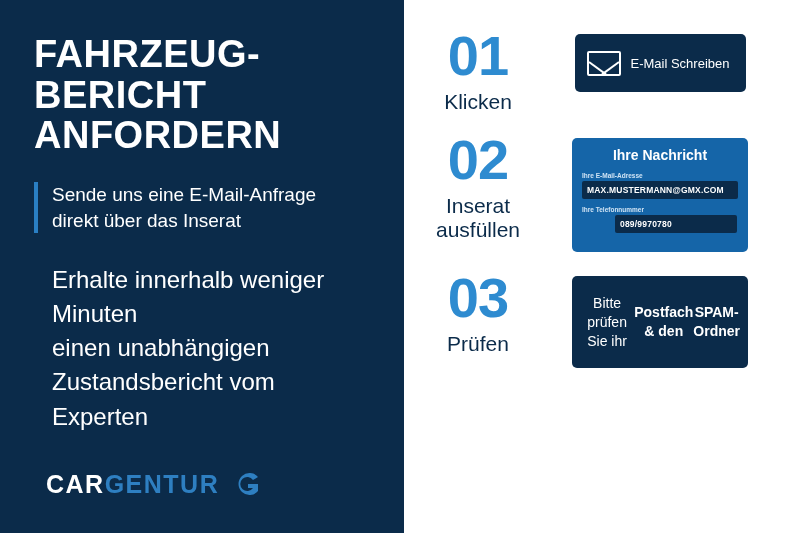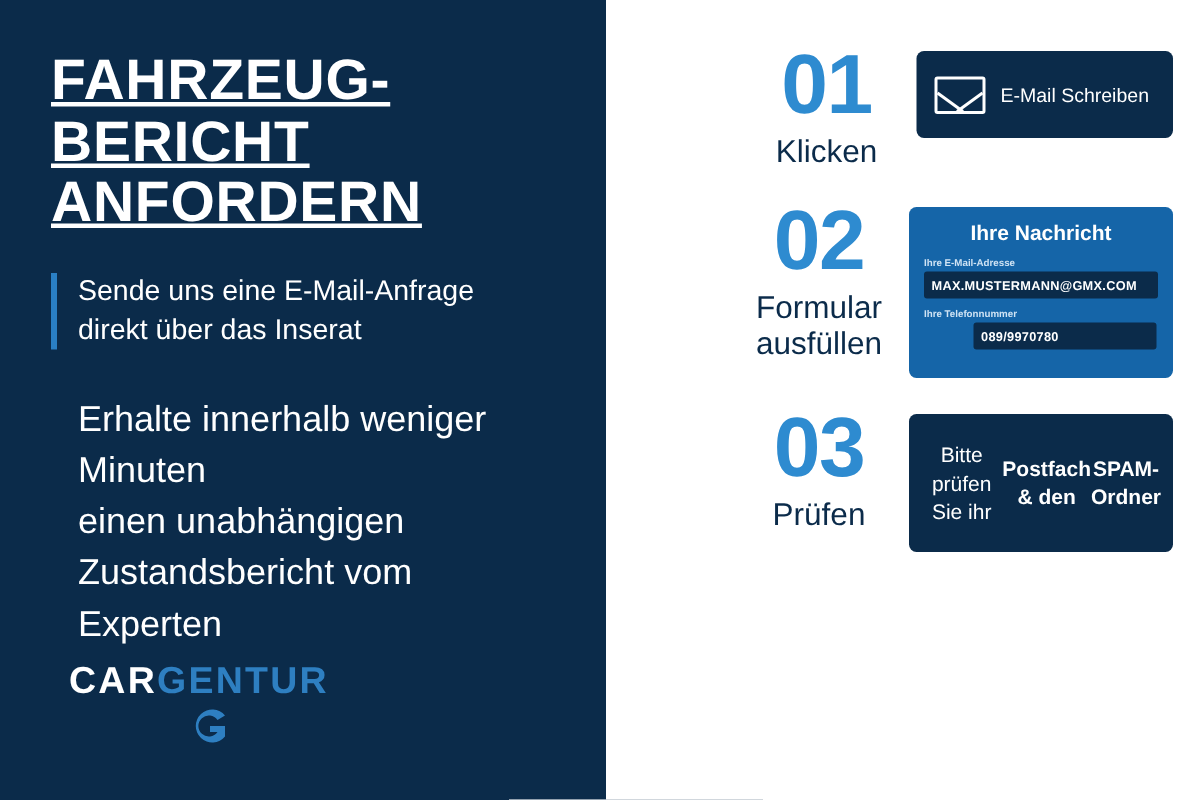--- a/index.html
+++ b/index.html
@@ -24,21 +24,21 @@
     position: relative;
   }
   .headline {
     font-size: 38px;
     font-weight: bold;
     line-height: 1.07;
     letter-spacing: 0.5px;
     color: #ffffff;
     margin-bottom: 26px;
   }
-  .headline span { display: block; text-decoration: underline; }
+  .headline span { display: block; }
   .claim-block {
     display: flex;
     align-items: stretch;
     margin-top: 14px;
     margin-bottom: 30px;
   }
   .claim-bar {
     width: 4px;
     background: #2a7fc4;
     margin-right: 14px;
@@ -56,22 +56,21 @@
     color: #ffffff;
     padding-left: 18px;
   }
   .para span { display: block; }
   
   .logo {
     position: absolute;
     left: 46px;
     bottom: 34px;
     display: flex;
-    align-items: center;
-    flex-direction: column;
+    align-items: flex-end;
   }
   .logo-text {
     font-size: 25px;
     font-weight: bold;
     letter-spacing: 1.5px;
   }
   .logo-text .car { color: #ffffff; }
   .logo-text .gentur { color: #2e7fc1; }
   .logo-mark {
     margin-left: 14px;
@@ -82,21 +81,20 @@
 
   
   .right-panel {
     width: 396px;
     height: 533px;
     background: #ffffff;
     padding: 26px 18px 0 14px;
     display: flex;
     flex-direction: column;
     justify-content: flex-start;
-    align-items: flex-end;
   }
   .step-row {
     display: flex;
     align-items: flex-start;
     margin-bottom: 16px;
   }
   .step-left {
     width: 120px;
     flex: 0 0 120px;
     text-align: center;
@@ -262,21 +260,21 @@
           <div class="env-box"></div>
           <div class="email-btn-label">E-Mail Schreiben</div>
         </div>
       </div>
     </div>
 
     <div class="step-row">
       <div class="step-left">
         <div class="step-num">02</div>
         <div class="step-label">
-          <span>Formular</span>
+          <span>Inserat</span>
           <span>ausfüllen</span>
         </div>
       </div>
       <div class="step-right">
         <div class="card-form">
           <div class="form-title">Ihre Nachricht</div>
 
           <div class="field-label">Ihre E-Mail-Adresse</div>
           <div class="field-box">
             <div class="field-value">MAX.MUSTERMANN@GMX.COM</div>

